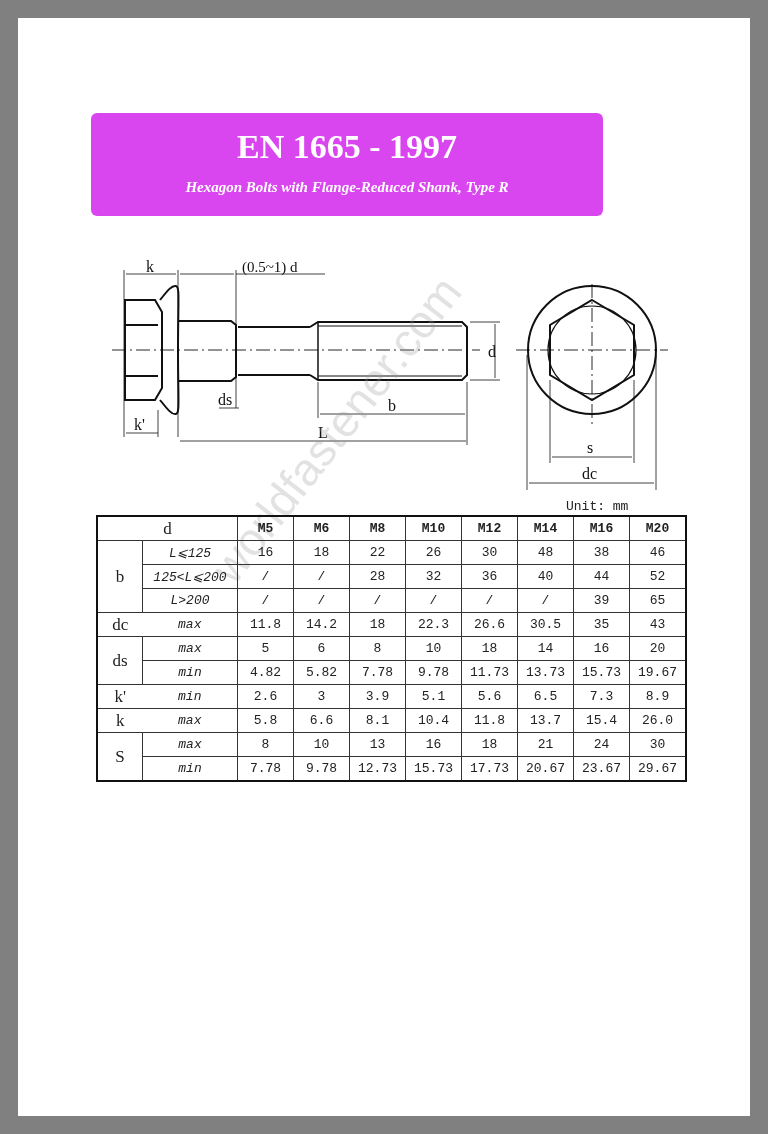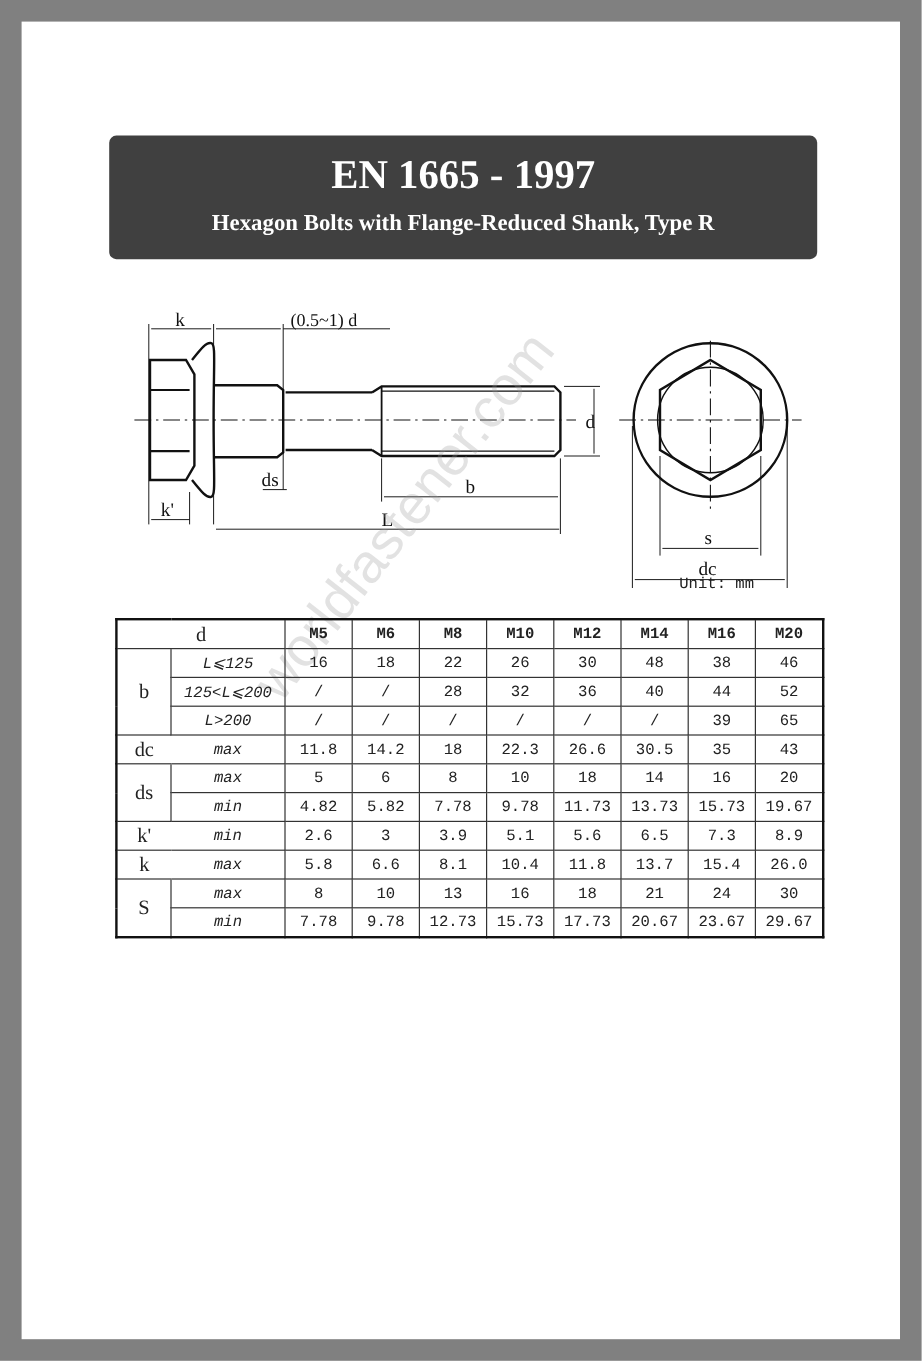--- a/index.html
+++ b/index.html
@@ -1,22 +1,22 @@
 <!DOCTYPE html>
 <html><head>
 <meta charset="utf-8">
 <style>
   html, body { margin:0; padding:0; }
   body { width:768px; height:1134px; background:#808080; position:relative; overflow:hidden; font-family:"Liberation Serif", serif; }
   .sheet { position:absolute; left:18px; top:18px; width:732px; height:1098px; background:#ffffff; }
-  .banner { position:absolute; left:91px; top:113px; width:590px; height:103px; background:#404040; border-radius:6px; color:#fff; text-align:center; }
+  .banner { position:absolute; left:91px; top:113px; width:512px; height:103px; background:#d946ef; border-radius:6px; color:#fff; text-align:center; }
   .banner .title { font-family:"Liberation Serif", serif; font-weight:bold; font-size:34px; margin-top:14px; line-height:40px; }
-  .banner .subtitle { font-family:"Liberation Serif", serif; font-weight:bold; font-size:19px; margin-top:8px; line-height:24px; }
+  .banner .subtitle { font-family:"Liberation Serif", serif; font-weight:bold; font-style:italic; font-size:15px; margin-top:8px; line-height:24px; }
   svg.drawing { position:absolute; left:0; top:0; }
-  .unit { position:absolute; left:566px; top:479px; font-family:"Liberation Mono", monospace; font-size:13px; color:#222; }
+  .unit { position:absolute; left:566px; top:499px; font-family:"Liberation Mono", monospace; font-size:13px; color:#222; }
   table.spec { position:absolute; left:96px; top:515px; border-collapse:collapse; border:2.5px solid #111; font-family:"Liberation Mono", monospace; font-size:13px; color:#222; }
   table.spec td { border:1px solid #333; text-align:center; padding:0; height:23px; }
   .c-lab { width:44px; font-family:"Liberation Serif", serif; font-size:17px; }
   .c-sub { width:94px;font-style:italic; }
   .c-val { width:55px;font-weight:bold; }
   .big { font-family:"Liberation Serif", serif; font-size:17px; }
   .watermark { position:absolute; left:200px; top:560px; font-family:"Liberation Sans", sans-serif; font-size:46px; color:rgba(150,150,150,0.28); transform:rotate(-52deg); transform-origin:left top; white-space:nowrap; pointer-events:none; }
 </style>
 </head>
 <body>

